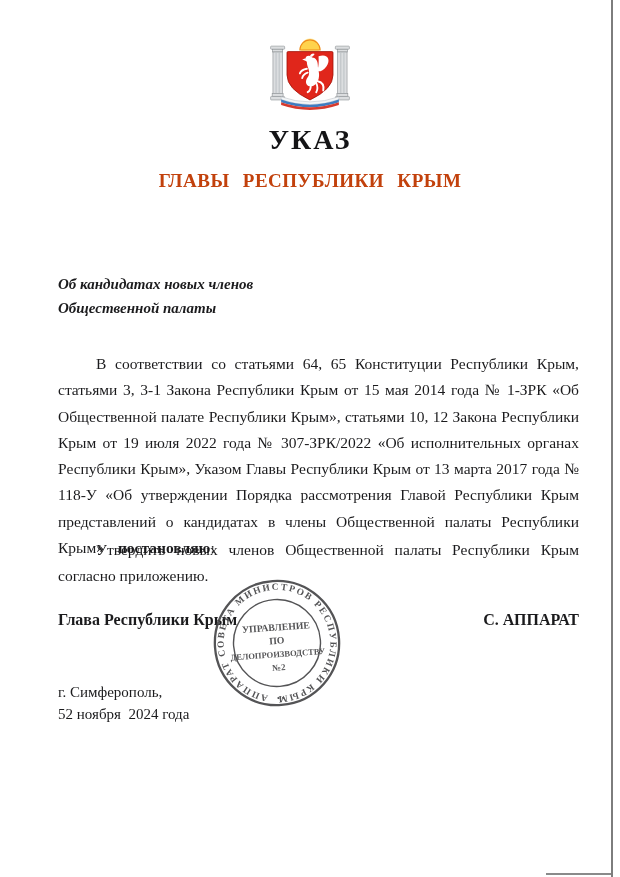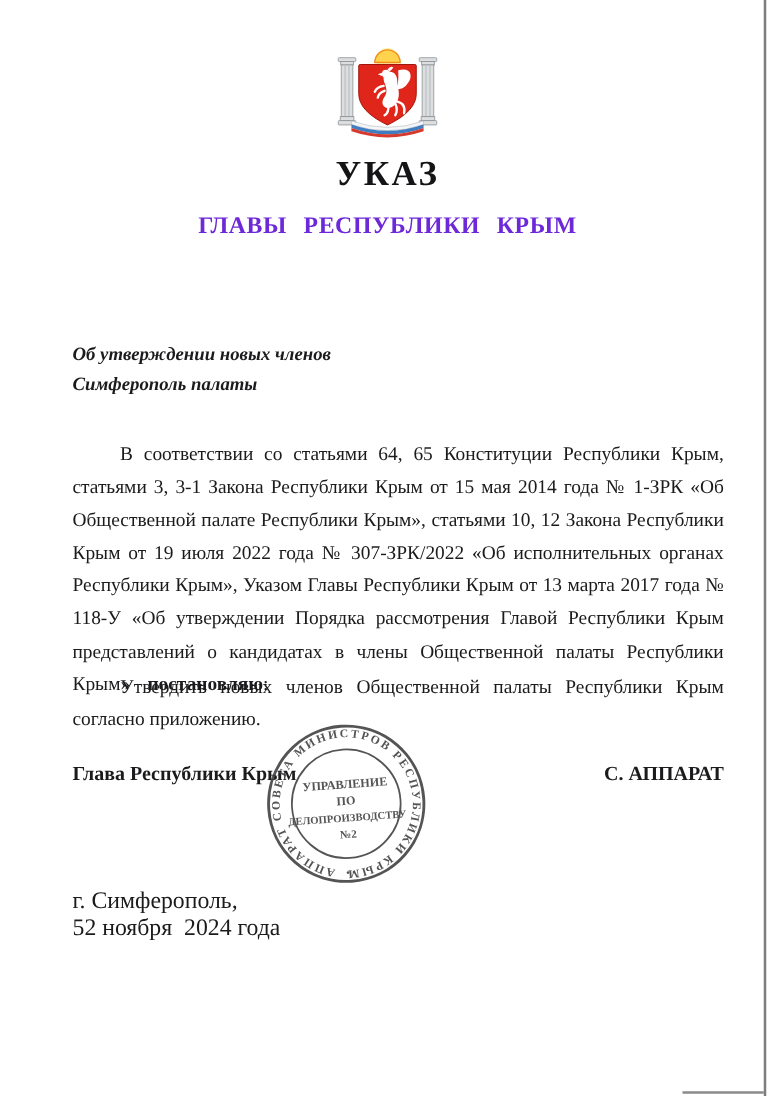--- a/index.html
+++ b/index.html
@@ -25,21 +25,21 @@
     width:88px; height:78px;
   }
   .doc-title {
     position:absolute; top:124px; left:0; width:100%;
     text-align:center; font-size:28px; font-weight:bold;
     letter-spacing:2px; color:#141416;
   }
   .doc-subtitle {
     position:absolute; top:170px; left:0; width:100%;
     text-align:center; font-size:19px; font-weight:bold;
-    word-spacing:8px; letter-spacing:0.5px; color:#6d28d9;
+    word-spacing:8px; letter-spacing:0.5px; color:#c2410c;
   }
   .subject {
     position:absolute; top:272px; left:58px; width:330px;
     font-style:italic; font-weight:bold; font-size:15px; line-height:24px;
   }
   .body-p1 {
     position:absolute; top:351px; left:58px; width:521px;
     font-size:15.5px; line-height:26.3px;
     text-align:justify; text-indent:38px;
   }
@@ -54,21 +54,21 @@
     display:flex; justify-content:space-between;
     font-size:16px; font-weight:bold;
   }
   .stamp {
     position:absolute; left:206px; top:572px; width:142px; height:142px;
     transform:rotate(-4deg);
     opacity:0.88;
   }
   .footer {
     position:absolute; top:681px; left:58px;
-    font-size:19px; line-height:22.3px;margin-top:29px;
+    font-size:15px; line-height:22.3px;
   }
   .pre { white-space:pre-wrap; }
 </style>
 </head>
 <body>
 
 <div class="page">
 
   <div class="emblem">
     <svg viewBox="0 0 110 100" width="88" height="78" xmlns="http://www.w3.org/2000/svg">
@@ -120,22 +120,22 @@
           <path d="M 65,58 q 9,2 7,12"></path>
         </g>
       </g>
     </svg>
   </div>
 
   <div class="doc-title">УКАЗ</div>
   <div class="doc-subtitle">ГЛАВЫ РЕСПУБЛИКИ КРЫМ</div>
 
   <div class="subject">
-    <div>Об утверждении новых членов</div>
-    <div>Симферополь палаты</div>
+    <div>Об кандидатах новых членов</div>
+    <div>Общественной палаты</div>
   </div>
 
   <p class="body-p1"><span>В соответствии со статьями 64, 65 Конституции Республики Крым, статьями 3, 3-1 Закона Республики Крым от 15 мая 2014 года № 1-ЗРК «Об Общественной палате Республики Крым», статьями 10, 12 Закона Республики Крым от 19 июля 2022 года № 307-ЗРК/2022 «Об исполнительных органах Республики Крым», Указом Главы Республики Крым от 13 марта 2017 года № 118-У «Об утверждении Порядка рассмотрения Главой Республики Крым представлений о кандидатах в члены Общественной палаты Республики Крым» </span><span class="bold">постановляю</span><span>:</span></p>
 
   <p class="body-p2">Утвердить новых членов Общественной палаты Республики Крым согласно приложению.</p>
 
   <div class="signature-row">
     <span>Глава Республики Крым</span>
     <span>С. АППАРАТ</span>
   </div>

